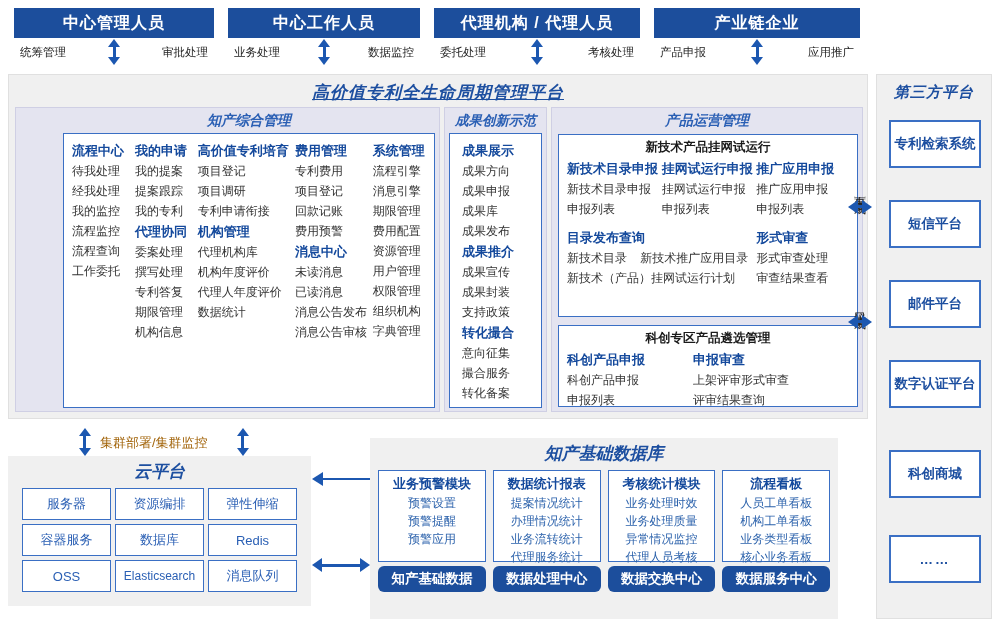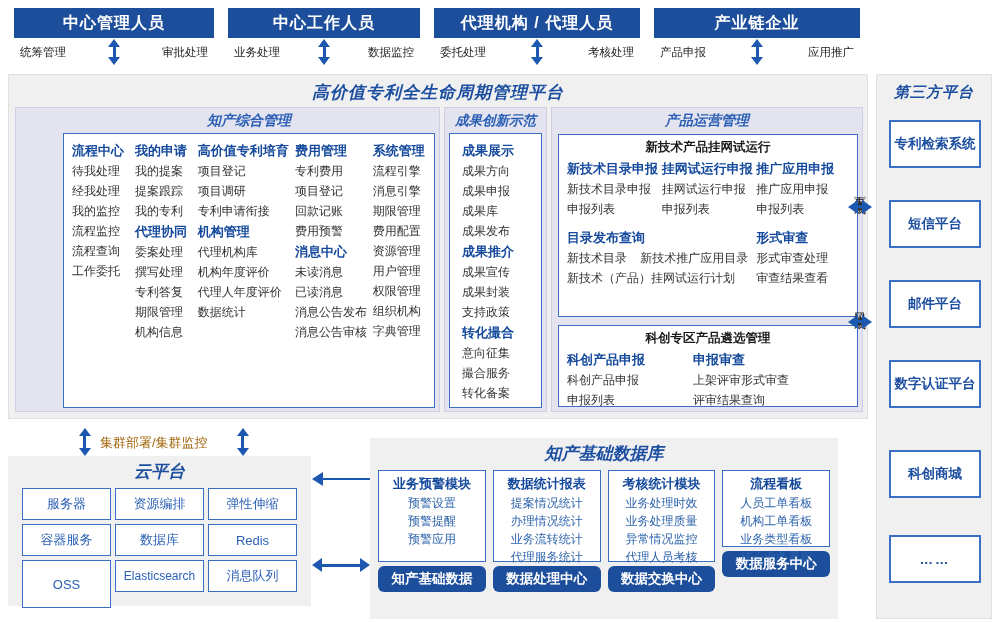--- a/index.html
+++ b/index.html
@@ -155,21 +155,21 @@
     <div class="role-sub">
       <span>产品申报</span>
       <span class="vArrow">
           <i></i>
         </span>
       <span>应用推广</span>
     </div>
   </div>
 
   <div class="abs shell" style="left:8px;top:74px;width:860px;height:345px;">
-    <div class="shell-title" style="padding:6px 0 7px;">高价值专利全生命周期管理平台</div>
+    <div class="shell-title" style="padding:6px 0 7px;text-decoration:underline;">高价值专利全生命周期管理平台</div>
 
     <div class="abs grp" style="left:6px;top:32px;width:425px;height:305px;padding-left:43px;">
       <div class="grp-head">知产综合管理</div>
       <div class="grp-body">
         <div class="colwrap" style="justify-content:space-between;padding-left:4px;">
 
           <div class="col" style="width:68px;">
             <div class="h">流程中心</div>
             <div class="i">待我处理</div>
             <div class="i">经我处理</div>
@@ -344,21 +344,21 @@
 
   <div class="abs cloud" style="left:8px;top:456px;width:303px;height:150px;">
     <div class="cloud-title" style="padding:4px 0 5px;">云平台</div>
     <div class="cgrid" style="margin:0 14px;">
       <div class="cbox" style="height:32px;">服务器</div>
       <div class="cbox" style="height:32px;">资源编排</div>
       <div class="cbox" style="height:32px;">弹性伸缩</div>
       <div class="cbox" style="height:32px;">容器服务</div>
       <div class="cbox" style="height:32px;">数据库</div>
       <div class="cbox" style="height:32px;">Redis</div>
-      <div class="cbox" style="height:48px;">OSS</div>
+      <div class="cbox" style="height:32px;">OSS</div>
       <div class="cbox" style="height:32px;font-size:12px;">Elasticsearch</div>
       <div class="cbox" style="height:32px;">消息队列</div>
     </div>
   </div>
 
   <div class="abs hArrowL" style="left:312px;top:473px;width:58px;">
       <i></i>
     </div>
   <div class="abs hArrow2" style="left:312px;top:546px;width:58px;">
       <i></i>
@@ -394,21 +394,21 @@
           <div class="dbcol-h">考核统计模块</div>
           <div class="dbcol-i">业务处理时效</div>
           <div class="dbcol-i">业务处理质量</div>
           <div class="dbcol-i">异常情况监控</div>
           <div class="dbcol-i">代理人员考核</div>
         </div>
         <div class="dbfoot" style="height:26px;margin-top:4px;">数据交换中心</div>
       </div>
 
       <div style="flex:1;">
-        <div class="dbcol" style="height:77px;">
+        <div class="dbcol" style="height:92px;">
           <div class="dbcol-h">流程看板</div>
           <div class="dbcol-i">人员工单看板</div>
           <div class="dbcol-i">机构工单看板</div>
           <div class="dbcol-i">业务类型看板</div>
           <div class="dbcol-i">核心业务看板</div>
         </div>
         <div class="dbfoot" style="height:26px;margin-top:4px;">数据服务中心</div>
       </div>
     </div>
   </div>

